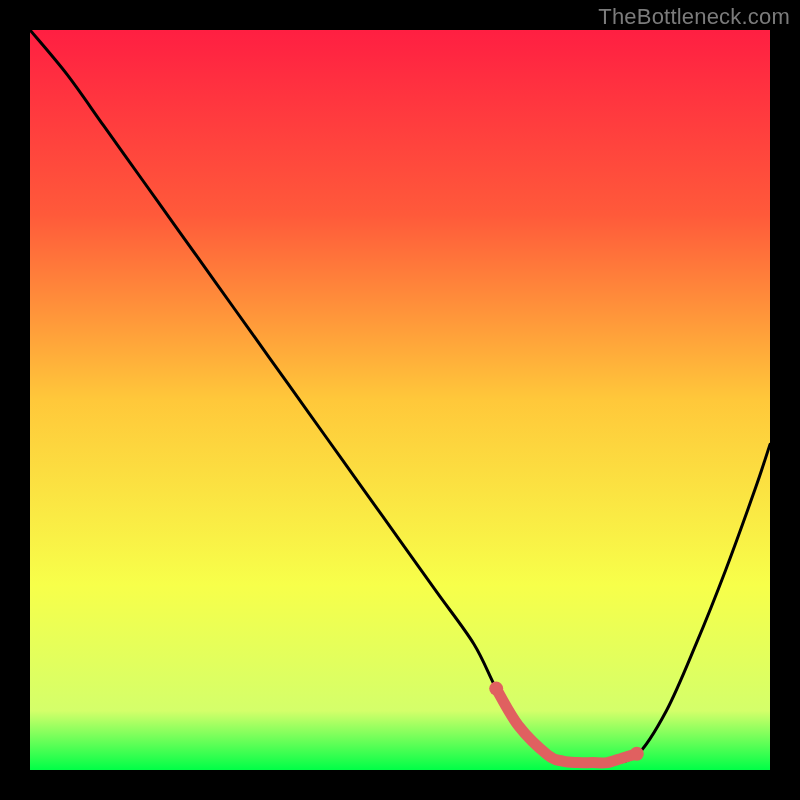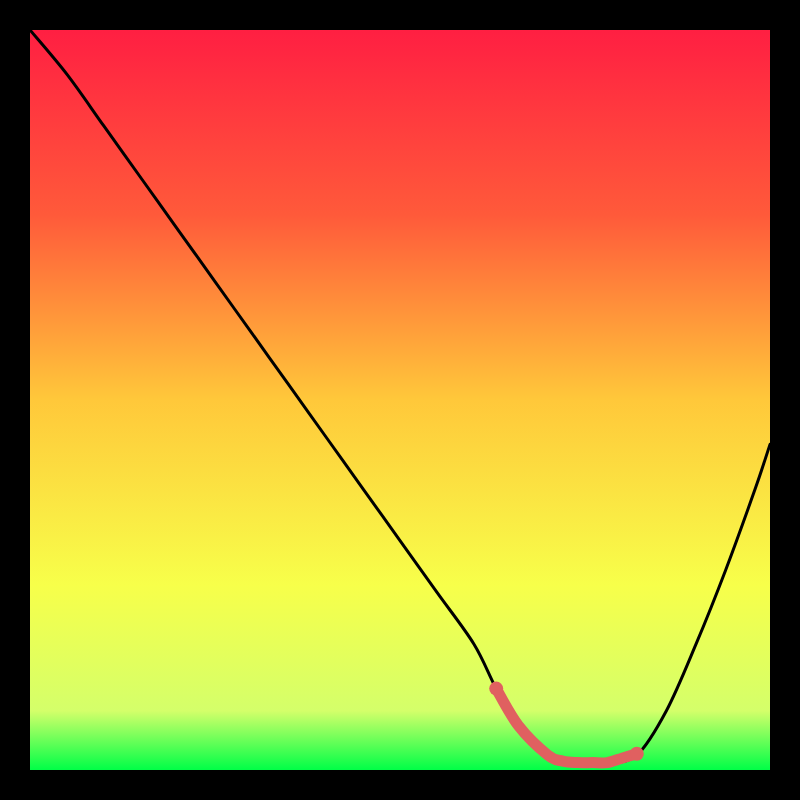--- a/index.html
+++ b/index.html
@@ -35,20 +35,21 @@
     height: 740px;
   }
   .plot svg {
     display: block;
   }
 </style>
 </head>
 <body>
 
 <div class="frame">
+  <div class="watermark">TheBottleneck.com</div>
   <div class="plot">
     <svg id="chart-svg" width="740" height="740" viewBox="0 0 740 740">
         <defs>
           <linearGradient id="bg-grad" x1="0" y1="0" x2="0" y2="1">
             <stop offset="0%" stop-color="#ff1f42"></stop>
             <stop offset="25%" stop-color="#ff5a3a"></stop>
             <stop offset="50%" stop-color="#ffc83a"></stop>
             <stop offset="75%" stop-color="#f7ff4a"></stop>
             <stop offset="92%" stop-color="#d4ff6a"></stop>
             <stop offset="100%" stop-color="#00ff47"></stop>

